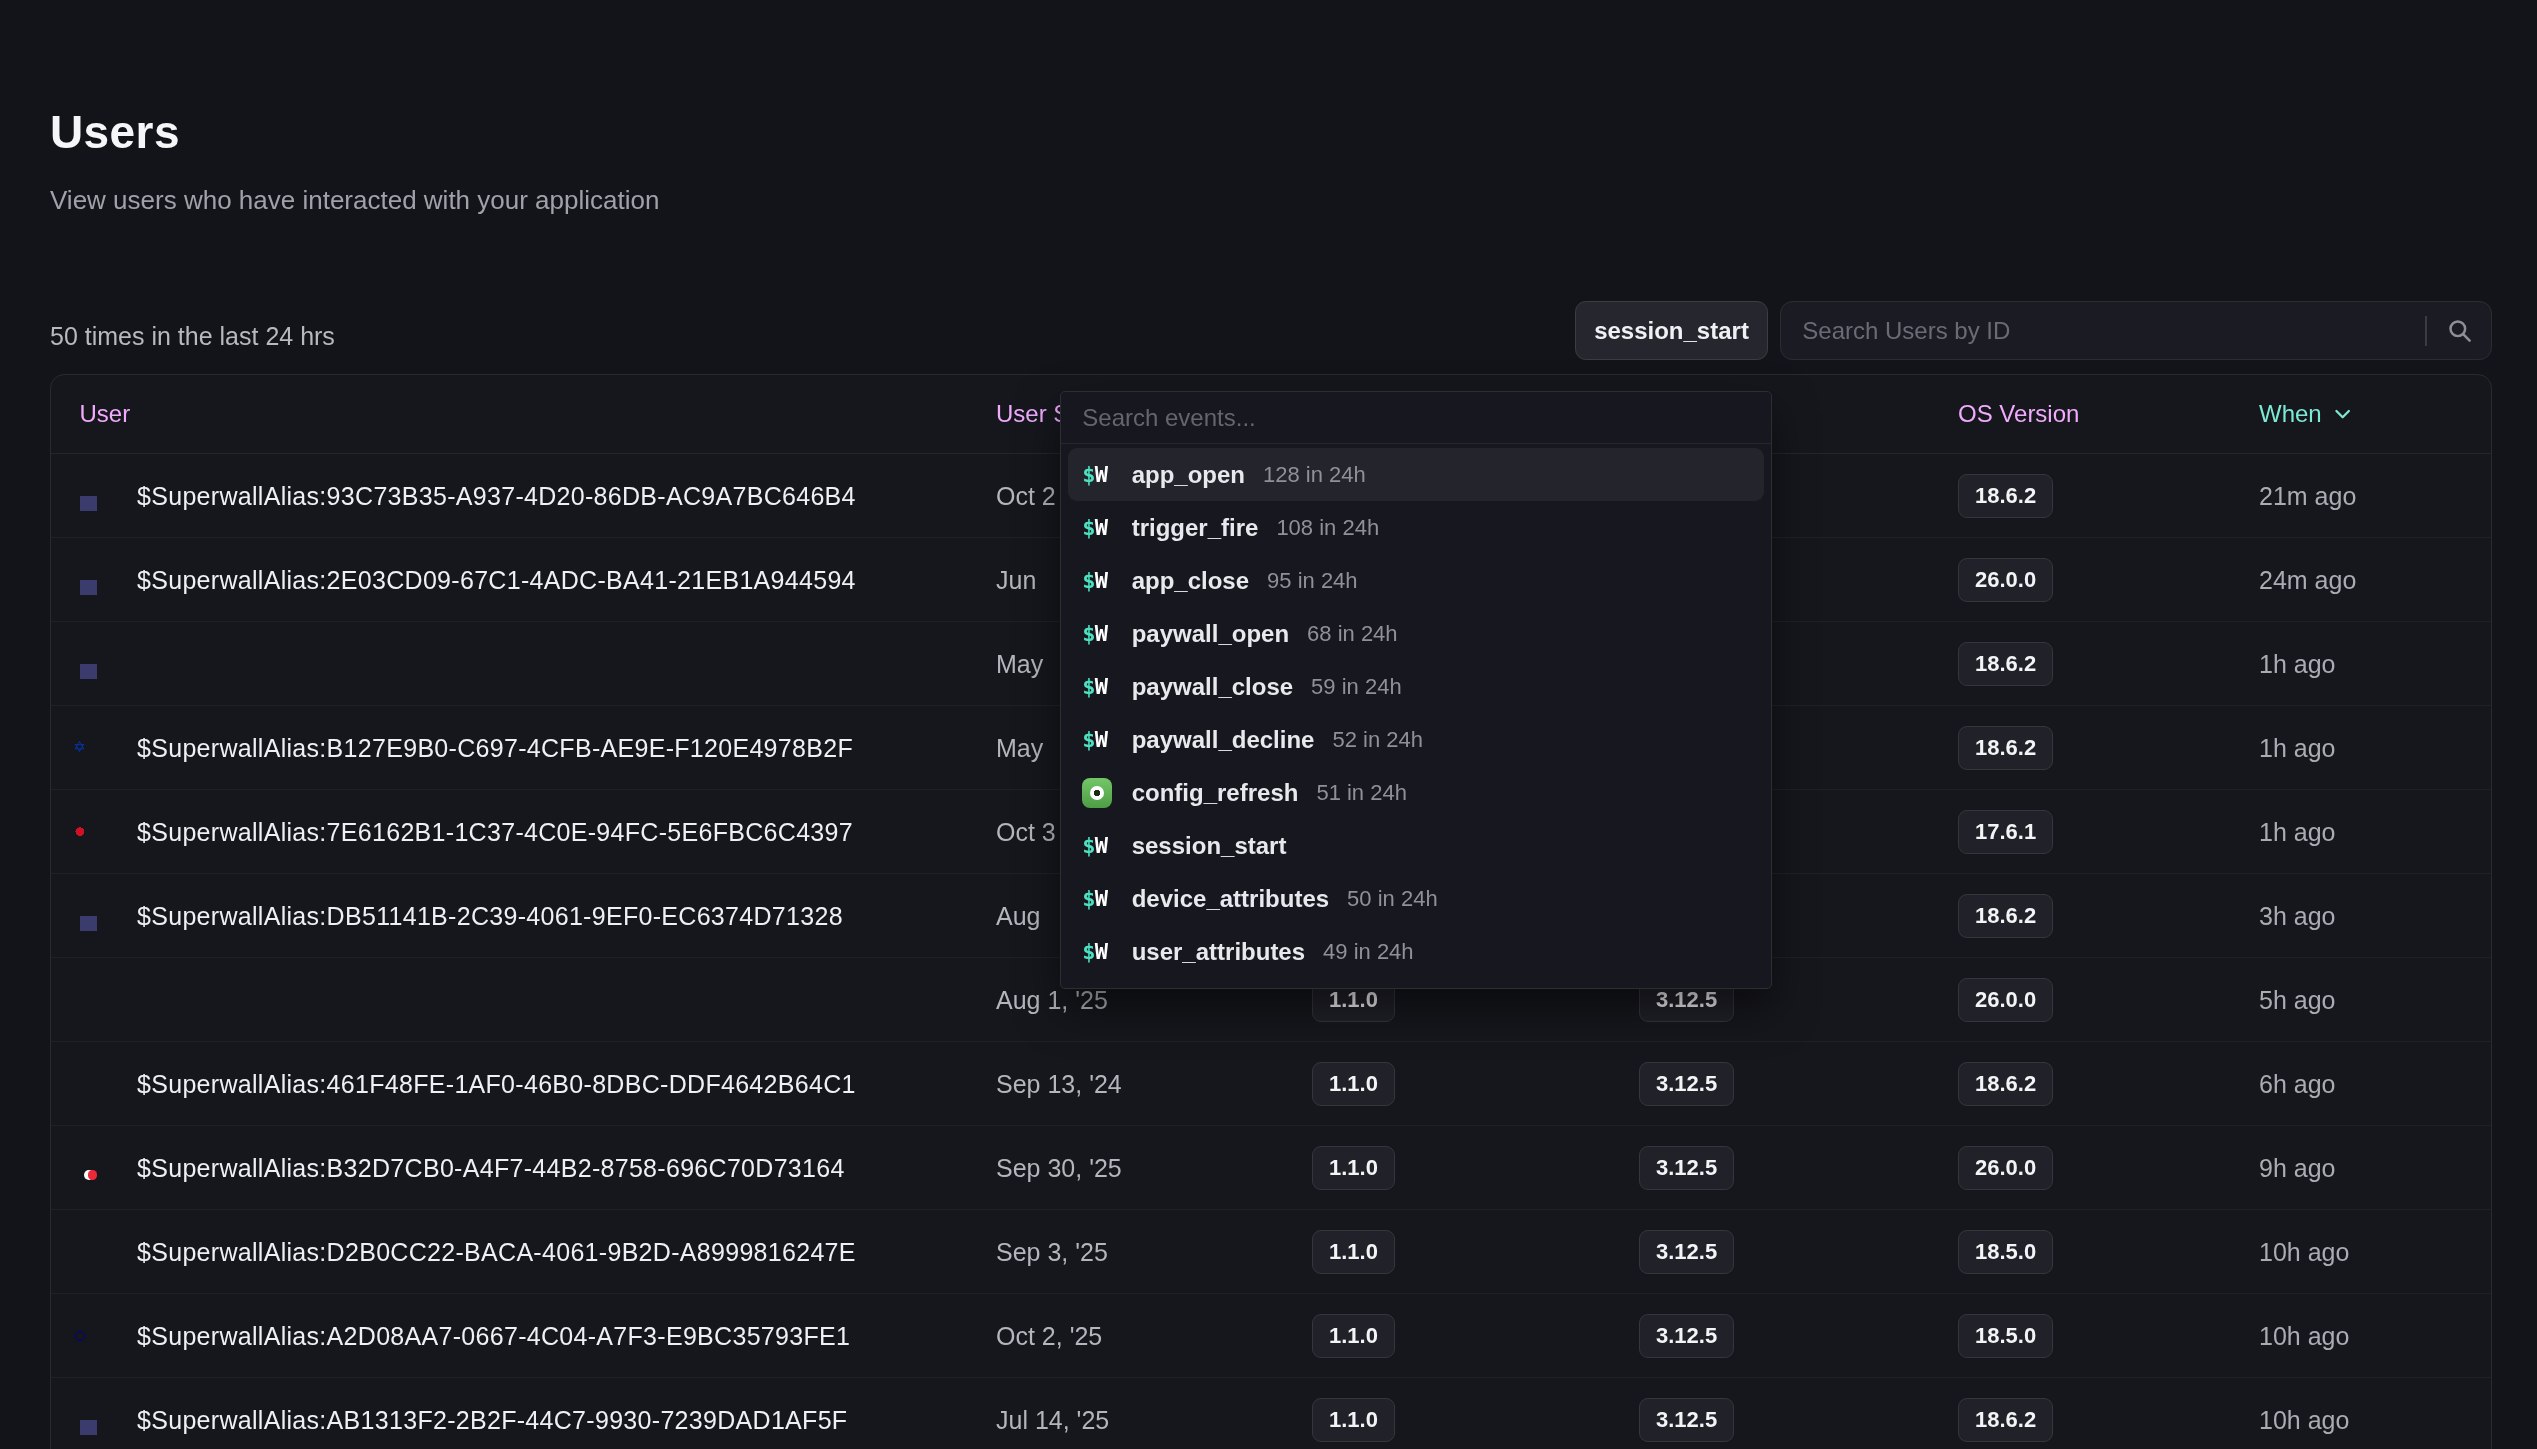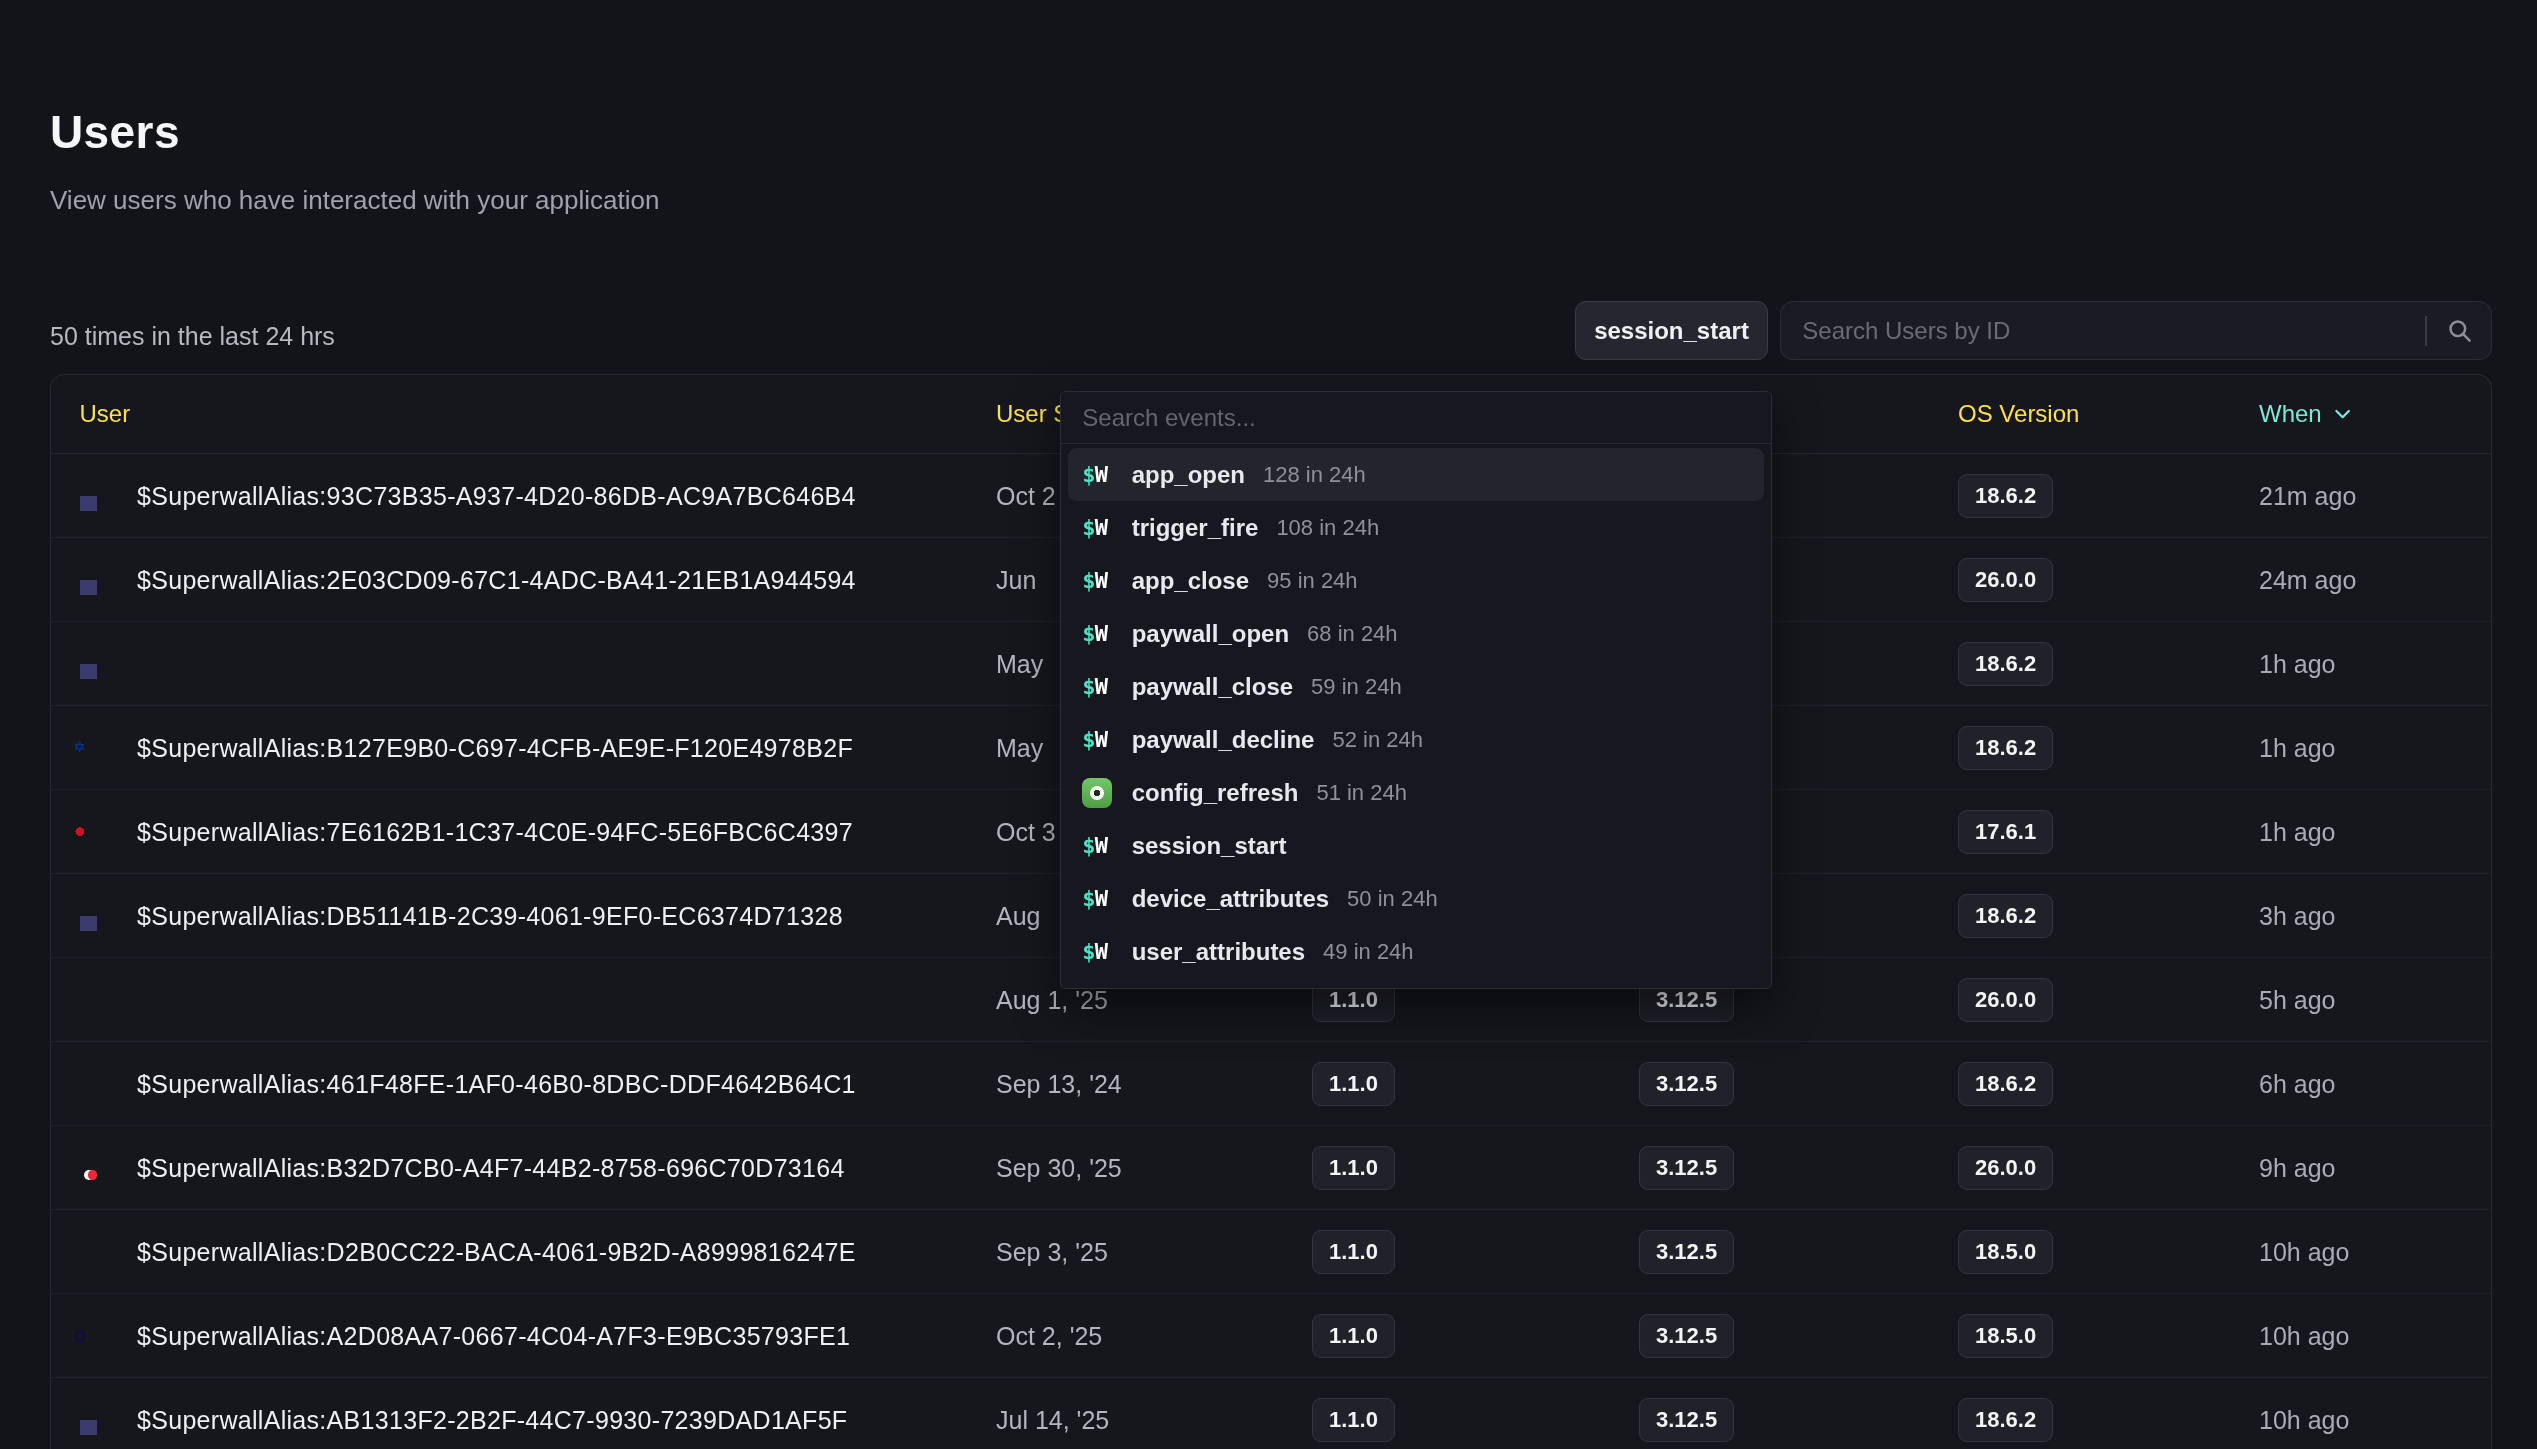--- a/index.html
+++ b/index.html
@@ -35,21 +35,21 @@
   .user-search input::placeholder { color:#696c75; }
   .search-divider { width:1.8px; height:30px; background:#3a3b43; }
   .search-icon-wrap { width:64px; display:flex; align-items:center; justify-content:center; }
 
   
   .users-table {
     position:absolute; left:50px; top:374px; width:2442px; height:1103px;
     background:#16171d; border:0.9px solid #2a2b32; border-radius:14.2px;
   }
   .thead { position:relative; height:79px; border-bottom:0.9px solid #25262d; }
-  .th { position:absolute; top:50%; transform:translateY(-50%); font-size:24px; font-weight:500; color:#fde047; white-space:nowrap; }
+  .th { position:absolute; top:50%; transform:translateY(-50%); font-size:24px; font-weight:500; color:#f0abfc; white-space:nowrap; }
   .th-user { left:28.5px; }
   .th-user-since { left:945px; }
   .th-app { left:1261px; }
   .th-sdk { left:1588px; }
   .th-os { left:1907px; }
   .th-when { left:2208px; color:#7de9d4; display:flex; align-items:center; gap:10.7px; cursor:pointer; }
   .tbody { position:relative; }
   .row { position:relative; height:84px; border-bottom:0.9px solid #202128; }
   .row:last-child { border-bottom:0; }
   .cell { position:absolute; top:50%; transform:translateY(-50%); white-space:nowrap; }

